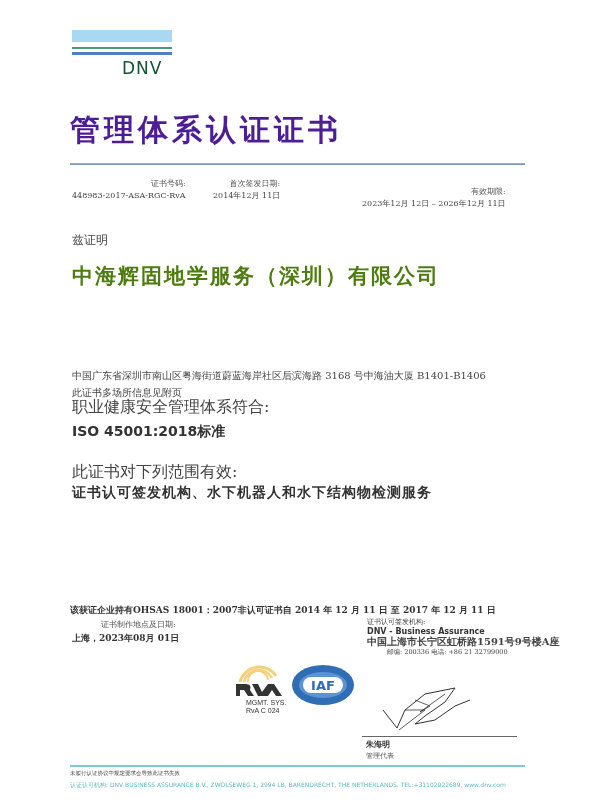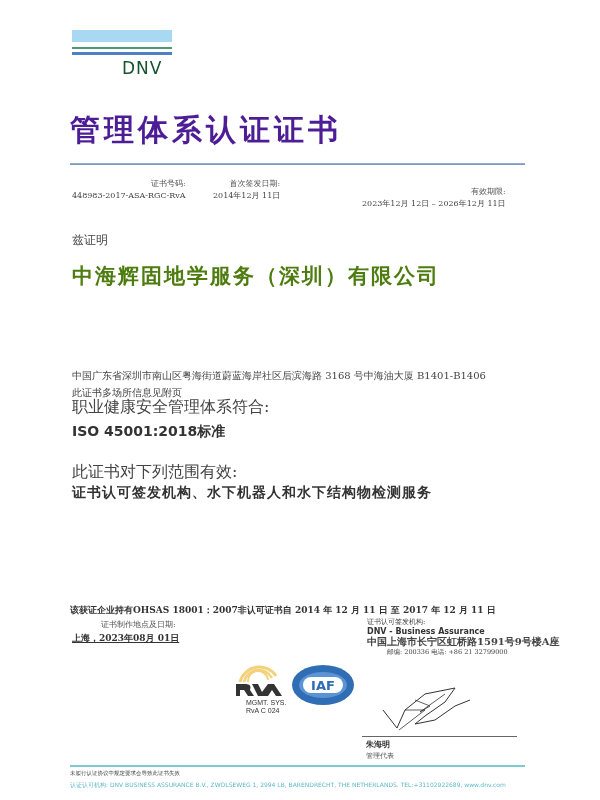--- a/index.html
+++ b/index.html
@@ -28,21 +28,21 @@
   .company { left: 72px; top: 262px; font-size: 21px; font-weight: bold; color: #4d7c0f; letter-spacing: 2px; }
   .address { left: 72px; top: 327px; font-size: 10px; color: #444; line-height: 17px; width: 470px; margin-top: 40px; }
 
   .conform { left: 72px; top: 397px; font-size: 16px; color: #444; }
   .standard { left: 72px; top: 423px; font-size: 14px; font-weight: bold; color: #333; font-family: "DejaVu Sans", sans-serif; }
   .scope-lbl { left: 72px; top: 462px; font-size: 16px; color: #444; }
   .scope { left: 72px; top: 484px; font-size: 14px; font-weight: bold; color: #333; letter-spacing: 1px; }
 
   .ohsas { left: 70px; top: 604px; font-size: 9px; font-weight: bold; color: #333; }
   .place-lbl { left: 72px; top: 619px; font-size: 8px; color: #555; margin-left: 29px; }
-  .place-val { left: 72px; top: 632px; font-size: 9px; font-weight: bold; color: #333; text-decoration: underline; }
+  .place-val { left: 72px; top: 632px; font-size: 9px; font-weight: bold; color: #333; }
   .issuer { left: 367px; top: 617px; font-size: 7px; color: #444; line-height: 10px; }
   .issuer .name { font-family: "DejaVu Sans", sans-serif; font-weight: bold; font-size: 8px; color: #333; }
   .issuer .addr { font-weight: bold; font-size: 10px; }
   .issuer .contact { font-size: 6.5px; margin-left: 20px; }
 
   .rva { left: 232px; top: 660px; width: 56px; height: 60px; }
   .iaf { left: 290px; top: 663px; width: 66px; height: 44px; }
 
   .signature { left: 375px; top: 680px; width: 110px; height: 60px; }
   .sig-rule { left: 362px; top: 736px; width: 155px; height: 1px; background: #666; }

